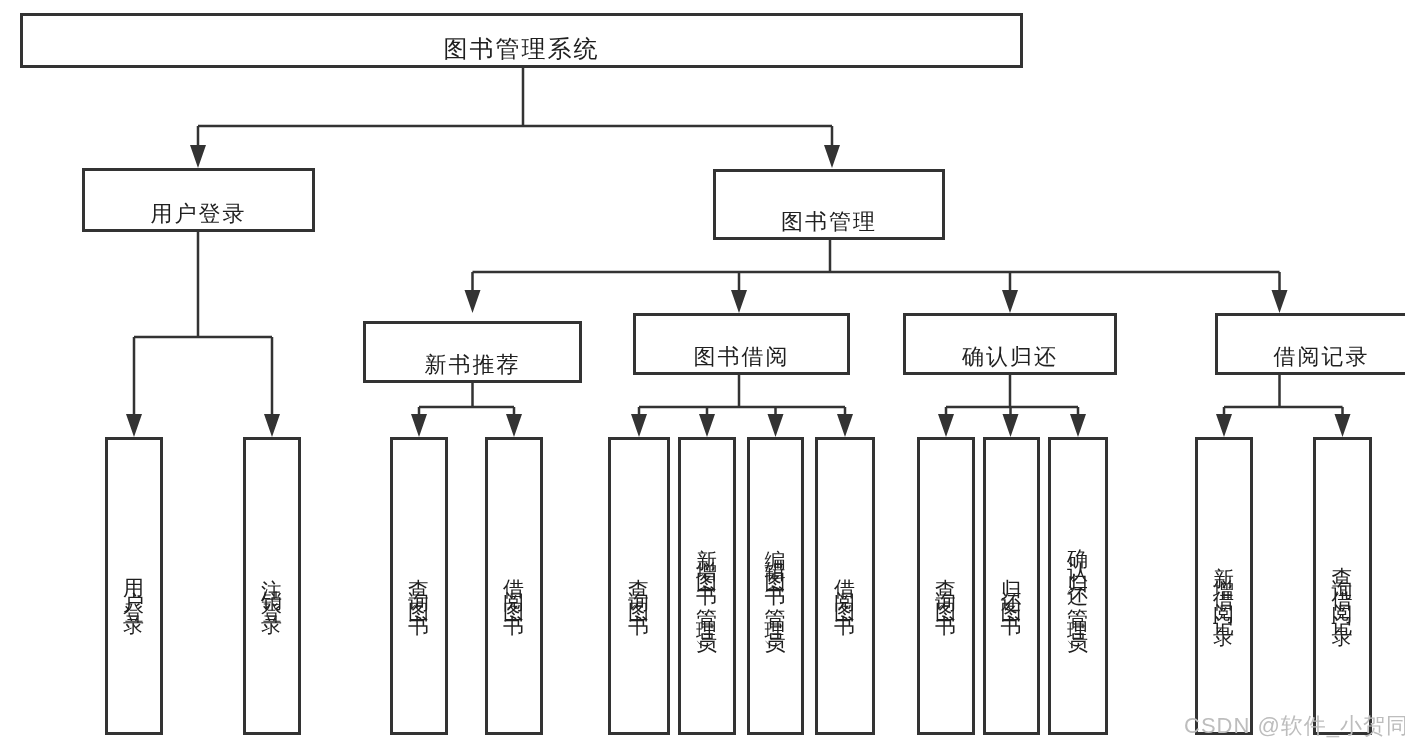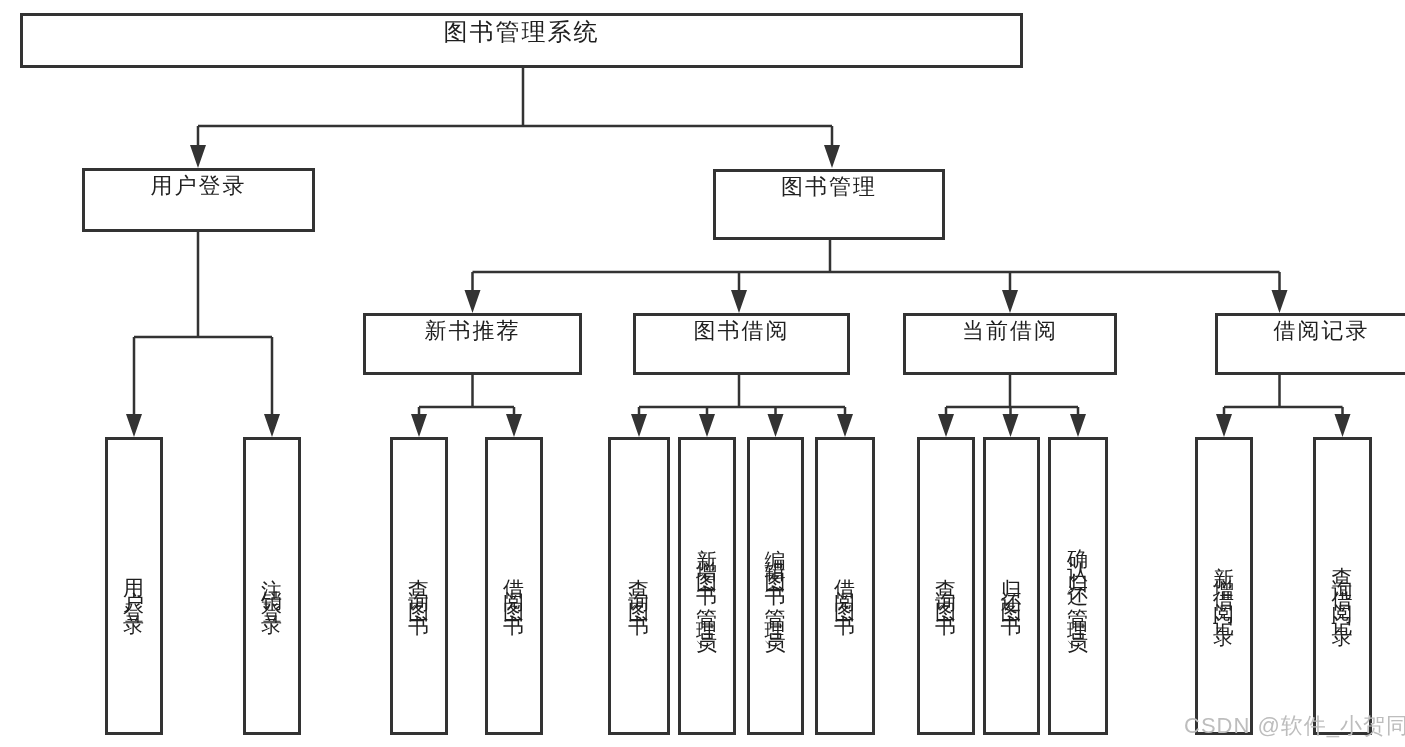--- a/index.html
+++ b/index.html
@@ -3,21 +3,21 @@
 <meta charset="utf-8">
 <style>
   html,body{margin:0;padding:0;background:#ffffff;}
   .canvas{
     position:relative;width:1405px;height:747px;background:#ffffff;
     font-family:"Liberation Sans","DejaVu Sans",sans-serif;overflow:hidden;
   }
   .wires{position:absolute;left:0;top:0;}
   .hbox{
     position:absolute;box-sizing:border-box;background:#ffffff;
-    border:3px solid #333333;display:flex;align-items:flex-start;justify-content:center;
+    border:3px solid #333333;display:flex;align-items:flex-end;justify-content:center;
     font-size:22px;color:#1f1f1f;letter-spacing:2px;z-index:2;
   }
   .hbox.root{font-size:24px;}
   .vbox{
     position:absolute;top:437px;height:298px;box-sizing:border-box;background:#ffffff;
     border:3px solid #333333;display:flex;align-items:center;justify-content:center;z-index:2;
   }
   .vbox span{
     writing-mode:vertical-rl;text-orientation:mixed;line-height:1;
     font-size:21px;letter-spacing:12px;color:#1f1f1f;white-space:nowrap;
@@ -91,28 +91,28 @@
     <span>图书管理系统</span>
   </div>
 
   <div class="hbox" style="left:82px;top:168px;width:233px;height:64px">
     <span>用户登录</span>
   </div>
   <div class="hbox" style="left:713px;top:169px;width:232px;height:71px">
     <span>图书管理</span>
   </div>
 
-  <div class="hbox" style="left:363px;top:313px;width:219px;height:62px">
+  <div class="hbox" style="left:363px;top:321px;width:219px;height:62px">
     <span>新书推荐</span>
   </div>
   <div class="hbox" style="left:633px;top:313px;width:217px;height:62px">
     <span>图书借阅</span>
   </div>
   <div class="hbox" style="left:903px;top:313px;width:214px;height:62px">
-    <span>当前借阅</span>
+    <span>确认归还</span>
   </div>
   <div class="hbox" style="left:1215px;top:313px;width:213px;height:62px">
     <span>借阅记录</span>
   </div>
 
   <div class="vbox" style="left:105px;width:58px">
     <span>用户登录</span>
   </div>
   <div class="vbox" style="left:243px;width:58px">
     <span>注销登录</span>

